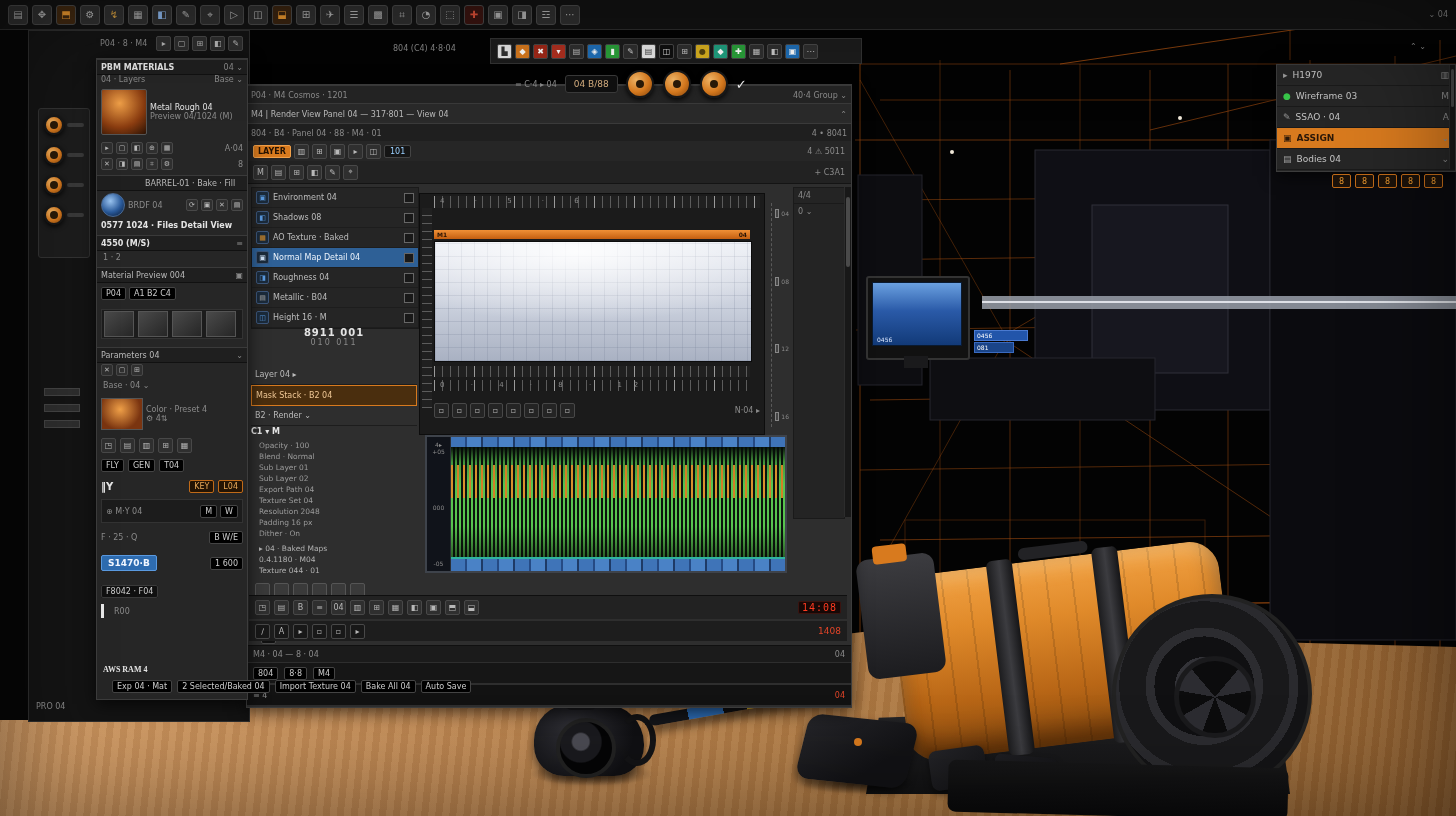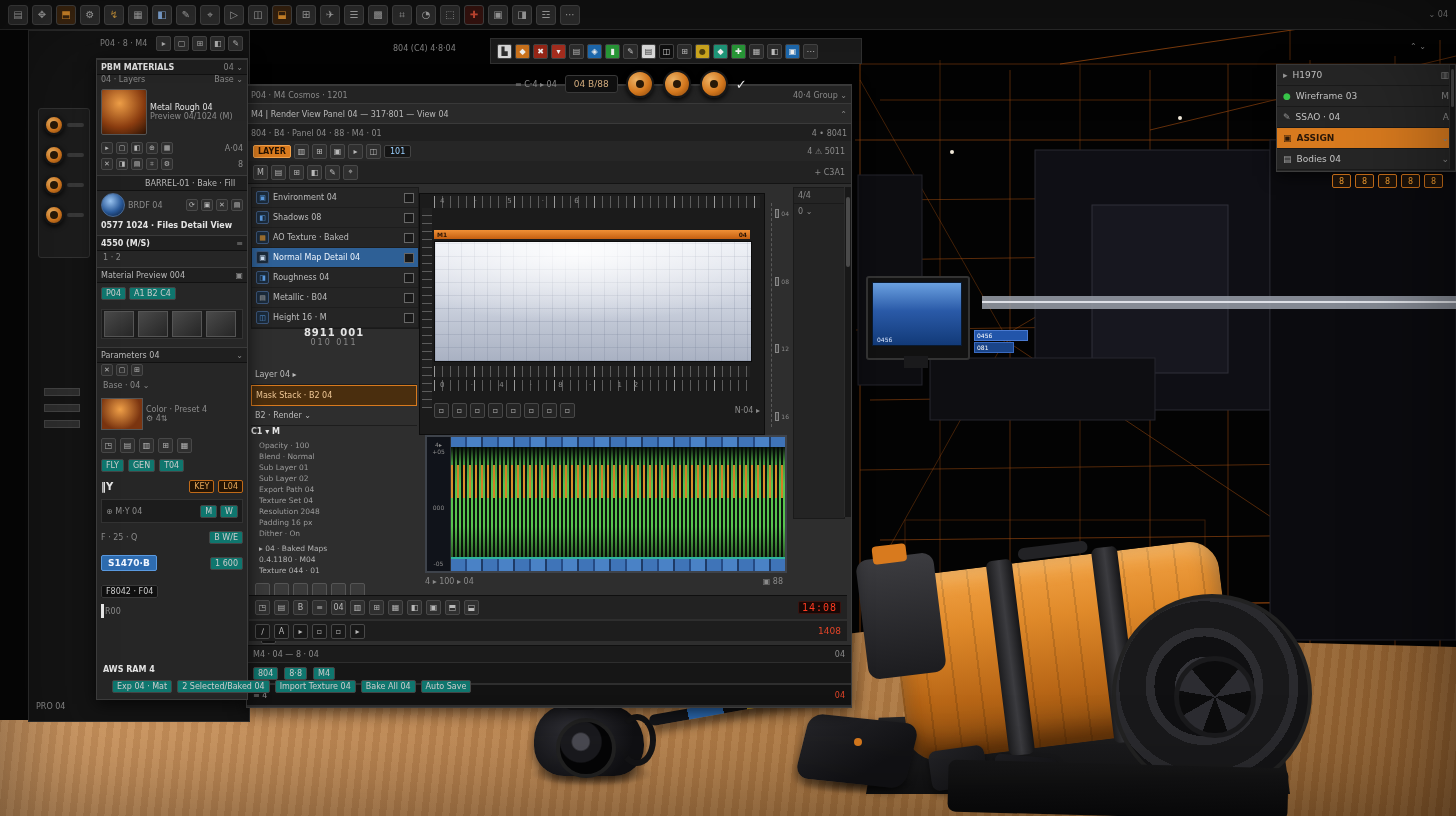--- a/index.html
+++ b/index.html
@@ -8,21 +8,21 @@
   .abs{position:absolute;}
   .t{font-size:8px;color:#b9b9b9;white-space:nowrap;} .t10{font-size:10px;}
   .dim{color:#8a8a8a;} .bright{color:#e4e4e4;}
   .row{display:flex;align-items:center;gap:3px;}
   .panel{position:absolute;background:#262626;border:1px solid #3c3c3c;box-shadow:0 4px 16px rgba(0,0,0,.65);}
   .ic{width:18px;height:18px;background:#2f2f2f;border:1px solid #484848;border-radius:3px;
       display:flex;align-items:center;justify-content:center;font-size:10px;color:#b8b8b8;flex:0 0 auto;}
   .ic.sm{width:13px;height:13px;font-size:8px;border-radius:2px;}
   .ic.xs{width:10px;height:10px;font-size:7px;border-radius:2px;}
   .btn{background:#333;border:1px solid #555;border-radius:2px;font-size:8px;color:#ccc;padding:1px 4px;white-space:nowrap;}
-  .btn.dark{background:#0f766e;border-color:#444;}
+  .btn.dark{background:#000000;border-color:#444;}
   .btn.orgb{background:#d87a1e;border-color:#f0a04a;color:#241202;font-weight:bold;}
   .seg{background:#151515;border:1px solid #444;color:#9ad0ff;font-size:8px;padding:1px 5px;border-radius:2px;}
   .hdr{background:#1f1f1f;border-top:1px solid #3a3a3a;border-bottom:1px solid #111;display:flex;align-items:center;
        justify-content:space-between;padding:0 4px;}
   .scroll{position:absolute;background:#181818;border-left:1px solid #2c2c2c;}
   .scroll .thumb{position:absolute;left:1px;right:1px;background:#4a4a4a;border-radius:2px;}
   .knob{width:24px;height:24px;border-radius:50%;border:2px solid #181818;
         background:radial-gradient(circle at 35% 32%,#f4b868,#d87a1e 55%,#8a4a10 95%);
         box-shadow:0 2px 5px rgba(0,0,0,.8);position:relative;flex:0 0 auto;}
   .knob::after{content:"";position:absolute;left:50%;top:50%;width:8px;height:8px;margin:-4px 0 0 -4px;border-radius:50%;background:#2a1a08;}
@@ -454,25 +454,25 @@
       <span class="t dim">F · 25 · Q</span>
       <span class="btn dark" style="margin-left:auto;">B W/E</span>
     </div>
     <div class="abs row" style="left:4px;top:494px;right:4px;height:20px;">
       <span style="background:#2e6cb0;border:1px solid #5a9ae0;color:#f0f6ff;font-size:9px;font-weight:bold;padding:2px 6px;border-radius:2px;">S1470·B</span>
       <span class="btn dark" style="margin-left:auto;">1 600</span>
     </div>
     <div class="abs" style="left:4px;top:520px;right:4px;height:18px;">
       <span class="btn dark" style="background:#101010;border-color:#3a3a3a;">F8042 · F04</span>
     </div>
-    <div class="abs row" style="left:4px;top:544px;height:16px;gap:1px;">
+    <div class="abs row" style="left:4px;top:544px;height:16px;gap:10px;">
       <span style="width:3px;height:14px;background:#e8e8e8;display:inline-block;"></span>
       <span class="t dim">R00</span>
     </div>
-    <div class="abs t bright" style="left:6px;top:606px;font-weight:bold;">AWS RAM 4</div>
+    <div class="abs t bright" style="left:6px;top:606px;font-weight:bold;font-family:Liberation Serif, serif;">AWS RAM 4</div>
   </div>
 
   <div class="abs row" style="left:100px;top:676px;width:414px;height:20px;z-index:13;gap:5px;margin-left:12px;">
 
   <span class="btn dark">Exp 04 · Mat</span>
       <span class="btn dark">2 Selected/Baked 04</span>
       <span class="btn dark">Import Texture 04</span>
       <span class="btn dark">Bake All 04</span>
       <span class="btn dark">Auto Save</span>
     </div>
@@ -705,24 +705,20 @@
       </div>
       <div style="flex:1;display:flex;flex-direction:column;">
         <div class="wave-strip"></div>
         <div class="wave-main">
           <div class="wave-orange"></div>
         </div>
         <div class="wave-strip" style="height:12px;"></div>
       </div>
     </div>
 
-    <div class="abs row" style="left:178px;top:488px;width:358px;height:16px;justify-content:space-between;">
-      <span class="t dim">4 ▸ 100 ▸ 04</span>
-      <span class="t dim">▣ 88</span>
-    </div>
 
     <div class="abs row" style="left:2px;top:510px;width:598px;height:24px;background:#222;border-top:1px solid #0f0f0f;padding:0 6px;box-sizing:border-box;">
       <span class="row" style="gap:4px;">
 
       <span class="ic sm">◳</span>
           <span class="ic sm">▤</span>
           <span class="ic sm">B</span>
           <span class="ic sm">≡</span>
           <span class="ic sm">04</span>
           <span class="ic sm">▥</span>

